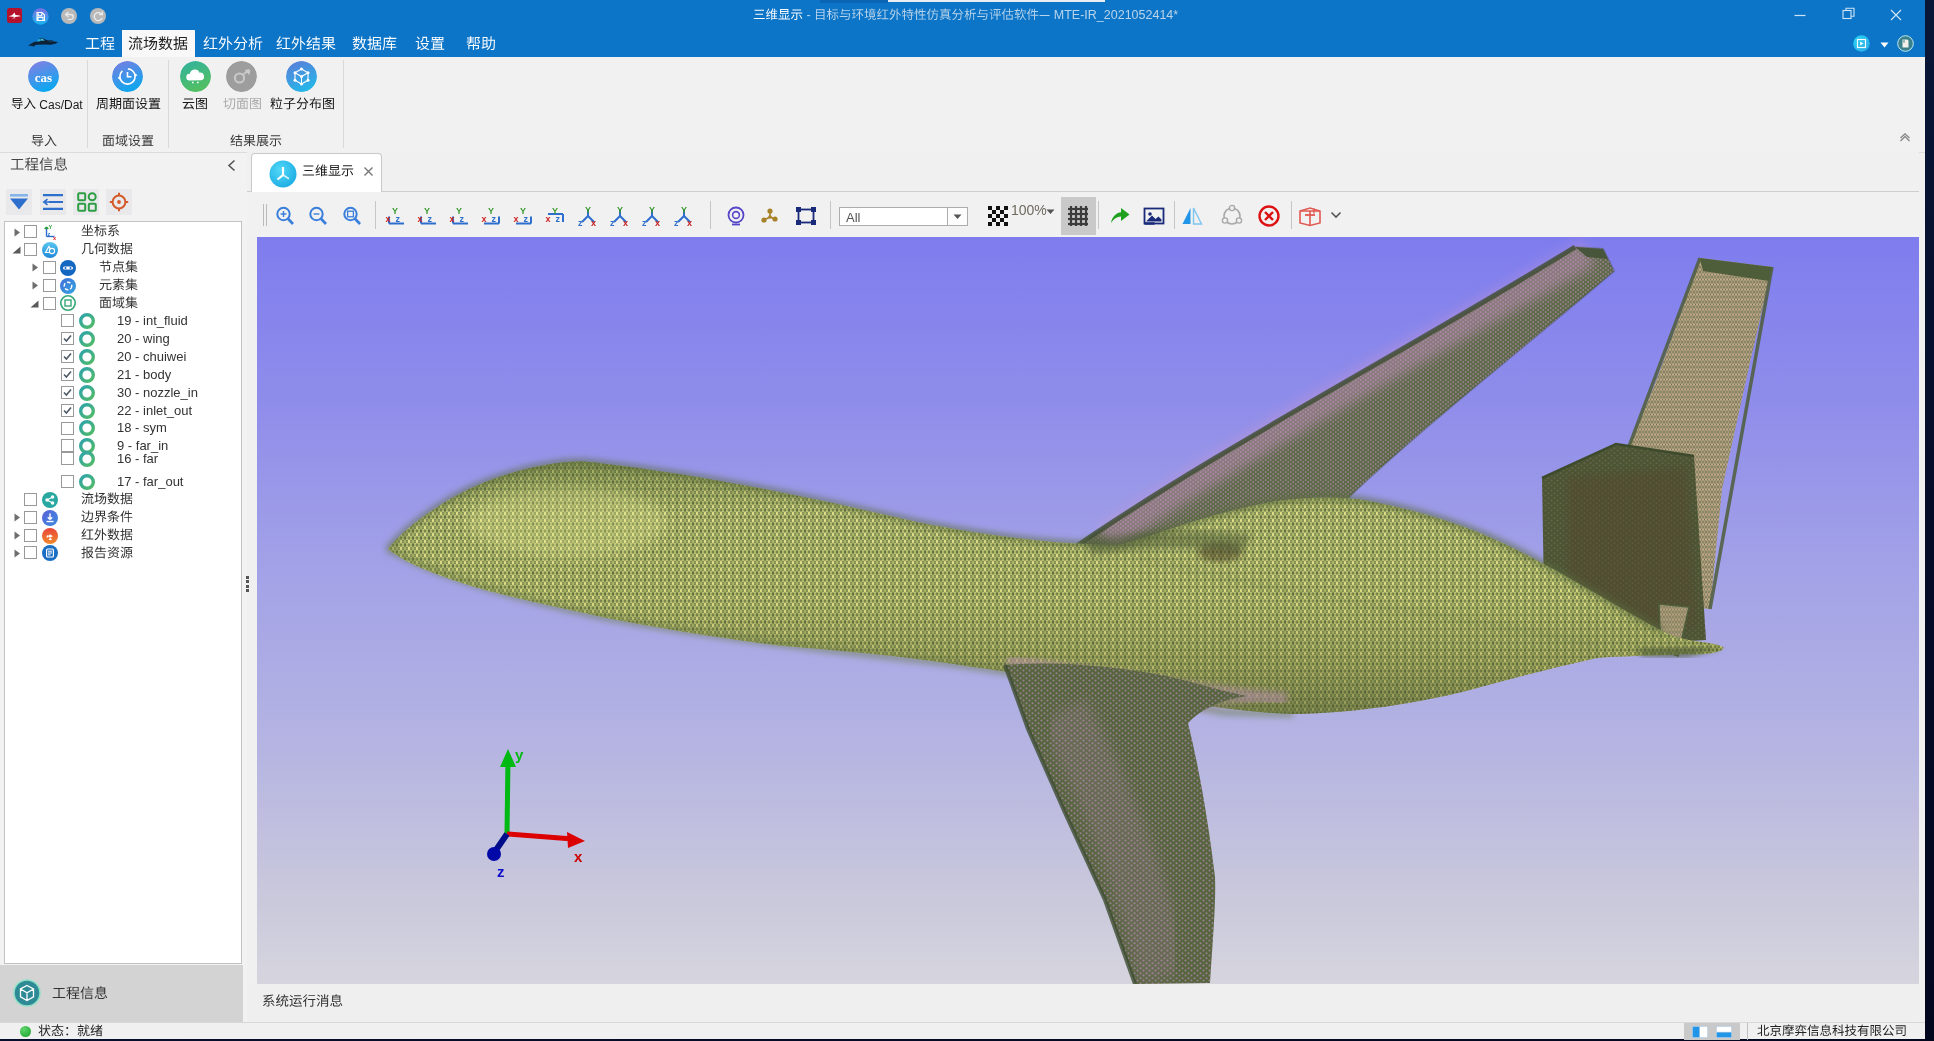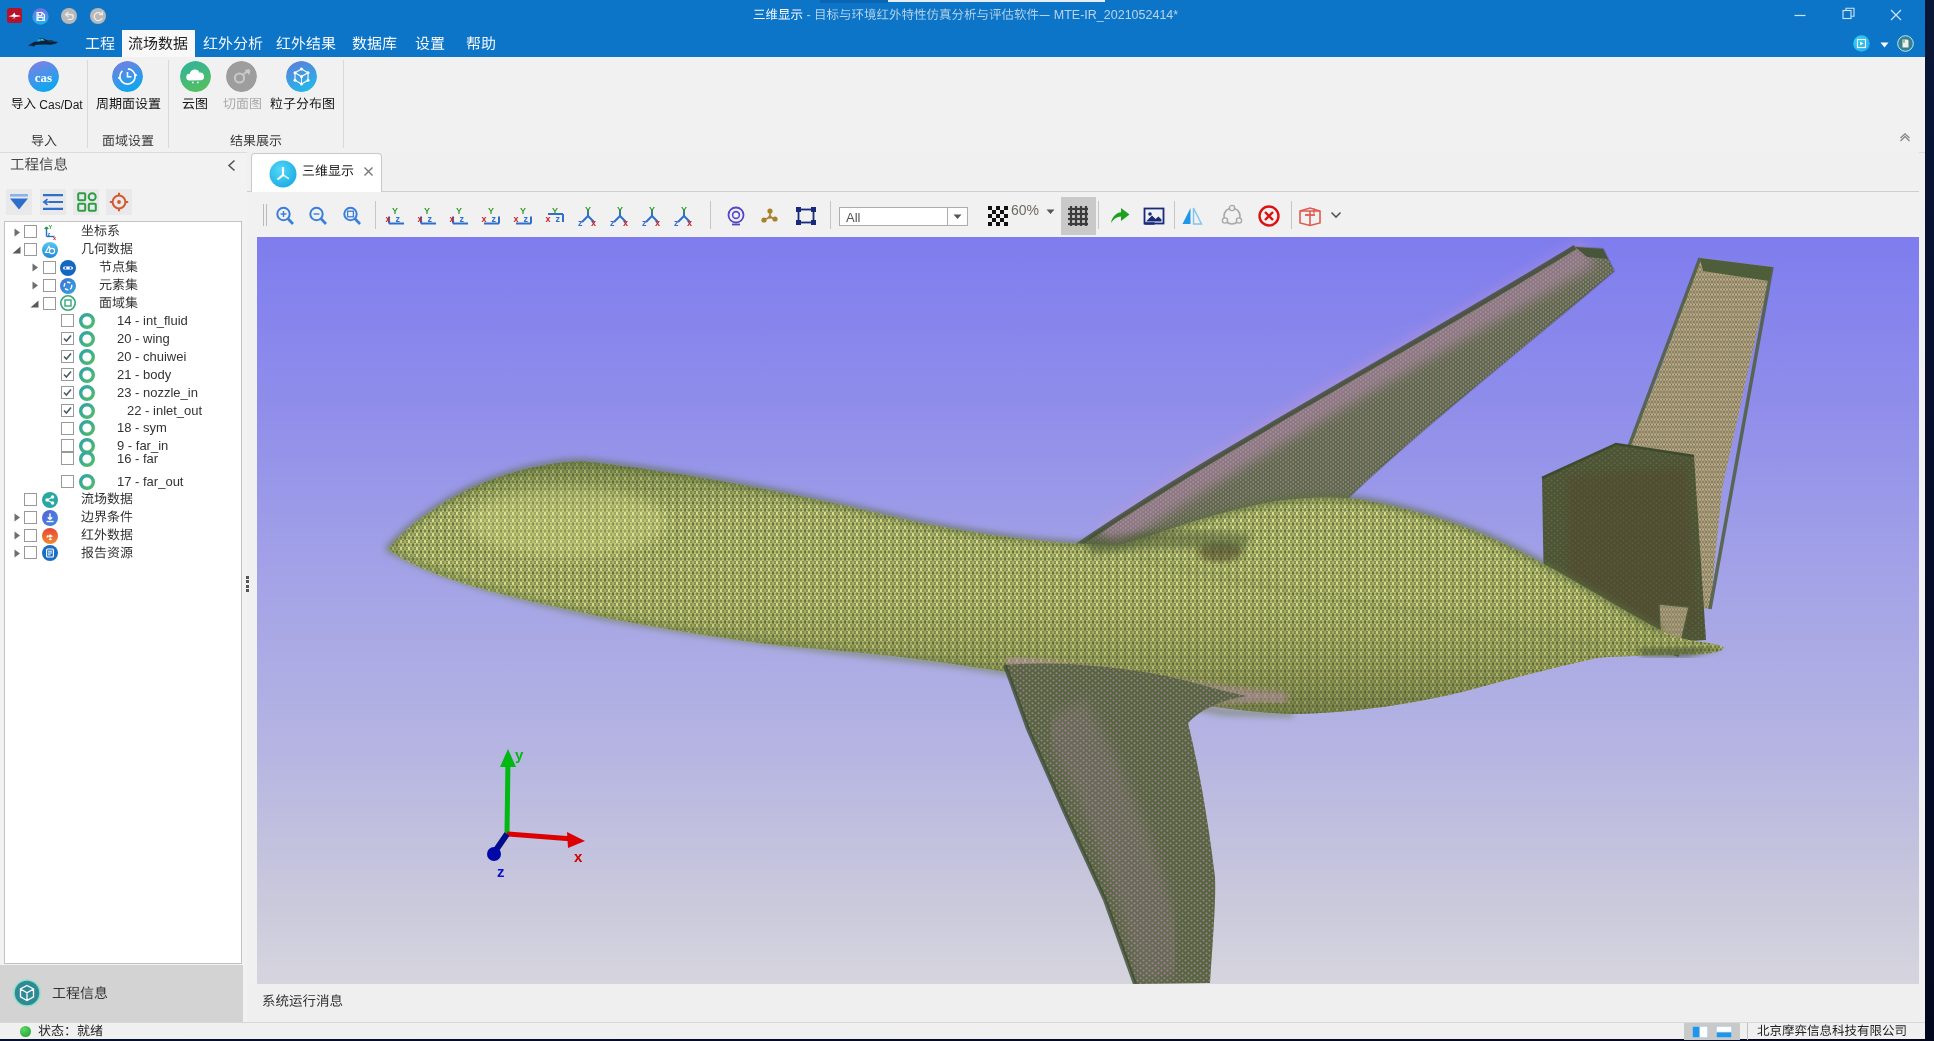--- a/index.html
+++ b/index.html
@@ -383,21 +383,21 @@
           <div class="cb" style="left:56px;top:2.2px"></div>
           <svg style="position:absolute;left:74px;top:1px" width="16" height="16" viewBox="0 0 16 16">
             <defs>
               <linearGradient id="tg3" x1="0" y1="0" x2="1" y2="1">
                 <stop offset="0" stop-color="#2ea3ab"></stop>
                 <stop offset="1" stop-color="#52bb66"></stop>
               </linearGradient>
             </defs>
             <circle cx="8" cy="8" r="6.3" fill="none" stroke="url(#tg3)" stroke-width="3.4"></circle>
           </svg>
-          <div class="tlab" style="left:112px">14 - int_fluid</div>
+          <div class="tlab" style="left:112px">19 - int_fluid</div>
         </div>
         <div class="trow" style="top:108.1px">
           <div class="cb" style="left:56px;top:2.2px">
             <svg width="11" height="11" viewBox="0 0 11 11" style="display:block">
               <path d="M2 5.5 L4.4 8 L9 2.5" stroke="#4e5a66" stroke-width="1.6" fill="none"></path>
             </svg>
           </div>
           <svg style="position:absolute;left:74px;top:1px" width="16" height="16" viewBox="0 0 16 16">
             <defs>
               <linearGradient id="tg3" x1="0" y1="0" x2="1" y2="1">
@@ -451,38 +451,38 @@
           </div>
           <svg style="position:absolute;left:74px;top:1px" width="16" height="16" viewBox="0 0 16 16">
             <defs>
               <linearGradient id="tg3" x1="0" y1="0" x2="1" y2="1">
                 <stop offset="0" stop-color="#2ea3ab"></stop>
                 <stop offset="1" stop-color="#52bb66"></stop>
               </linearGradient>
             </defs>
             <circle cx="8" cy="8" r="6.3" fill="none" stroke="url(#tg3)" stroke-width="3.4"></circle>
           </svg>
-          <div class="tlab" style="left:112px">23 - nozzle_in</div>
+          <div class="tlab" style="left:112px">30 - nozzle_in</div>
         </div>
         <div class="trow" style="top:179.5px">
           <div class="cb" style="left:56px;top:2.2px">
             <svg width="11" height="11" viewBox="0 0 11 11" style="display:block">
               <path d="M2 5.5 L4.4 8 L9 2.5" stroke="#4e5a66" stroke-width="1.6" fill="none"></path>
             </svg>
           </div>
           <svg style="position:absolute;left:74px;top:1px" width="16" height="16" viewBox="0 0 16 16">
             <defs>
               <linearGradient id="tg3" x1="0" y1="0" x2="1" y2="1">
                 <stop offset="0" stop-color="#2ea3ab"></stop>
                 <stop offset="1" stop-color="#52bb66"></stop>
               </linearGradient>
             </defs>
             <circle cx="8" cy="8" r="6.3" fill="none" stroke="url(#tg3)" stroke-width="3.4"></circle>
           </svg>
-          <div class="tlab" style="left:122px">22 - inlet_out</div>
+          <div class="tlab" style="left:112px">22 - inlet_out</div>
         </div>
         <div class="trow" style="top:197.4px">
           <div class="cb" style="left:56px;top:2.2px"></div>
           <svg style="position:absolute;left:74px;top:1px" width="16" height="16" viewBox="0 0 16 16">
             <defs>
               <linearGradient id="tg3" x1="0" y1="0" x2="1" y2="1">
                 <stop offset="0" stop-color="#2ea3ab"></stop>
                 <stop offset="1" stop-color="#52bb66"></stop>
               </linearGradient>
             </defs>
@@ -773,21 +773,21 @@
         <rect x="4" y="12" width="4" height="4" fill="#111"></rect>
         <rect x="8" y="0" width="4" height="4" fill="#111"></rect>
         <rect x="8" y="8" width="4" height="4" fill="#111"></rect>
         <rect x="8" y="16" width="4" height="4" fill="#111"></rect>
         <rect x="12" y="4" width="4" height="4" fill="#111"></rect>
         <rect x="12" y="12" width="4" height="4" fill="#111"></rect>
         <rect x="16" y="0" width="4" height="4" fill="#111"></rect>
         <rect x="16" y="8" width="4" height="4" fill="#111"></rect>
         <rect x="16" y="16" width="4" height="4" fill="#111"></rect>
       </svg>
-      <div class="abs" style="left:764px;top:9px;font-size:14px;color:#6e6a5e">60%</div>
+      <div class="abs" style="left:764px;top:9px;font-size:14px;color:#6e6a5e">100%</div>
       <svg class="abs" style="left:799px;top:16px" width="9" height="6" viewBox="0 0 9 6">
         <path d="M0.5 0.5 L4.5 5 L8.5 0.5 Z" fill="#555"></path>
       </svg>
       <div class="abs" style="left:814px;top:4px;width:35px;height:38px;background:#c9c9c9"></div>
       <svg class="abs" style="left:820px;top:12px" width="22" height="22" viewBox="0 0 22 22">
         <g stroke="#3c3c3c" stroke-width="2.2">
           <path d="M4 1 v20"></path>
           <path d="M9 1 v20"></path>
           <path d="M14 1 v20"></path>
           <path d="M19 1 v20"></path>

